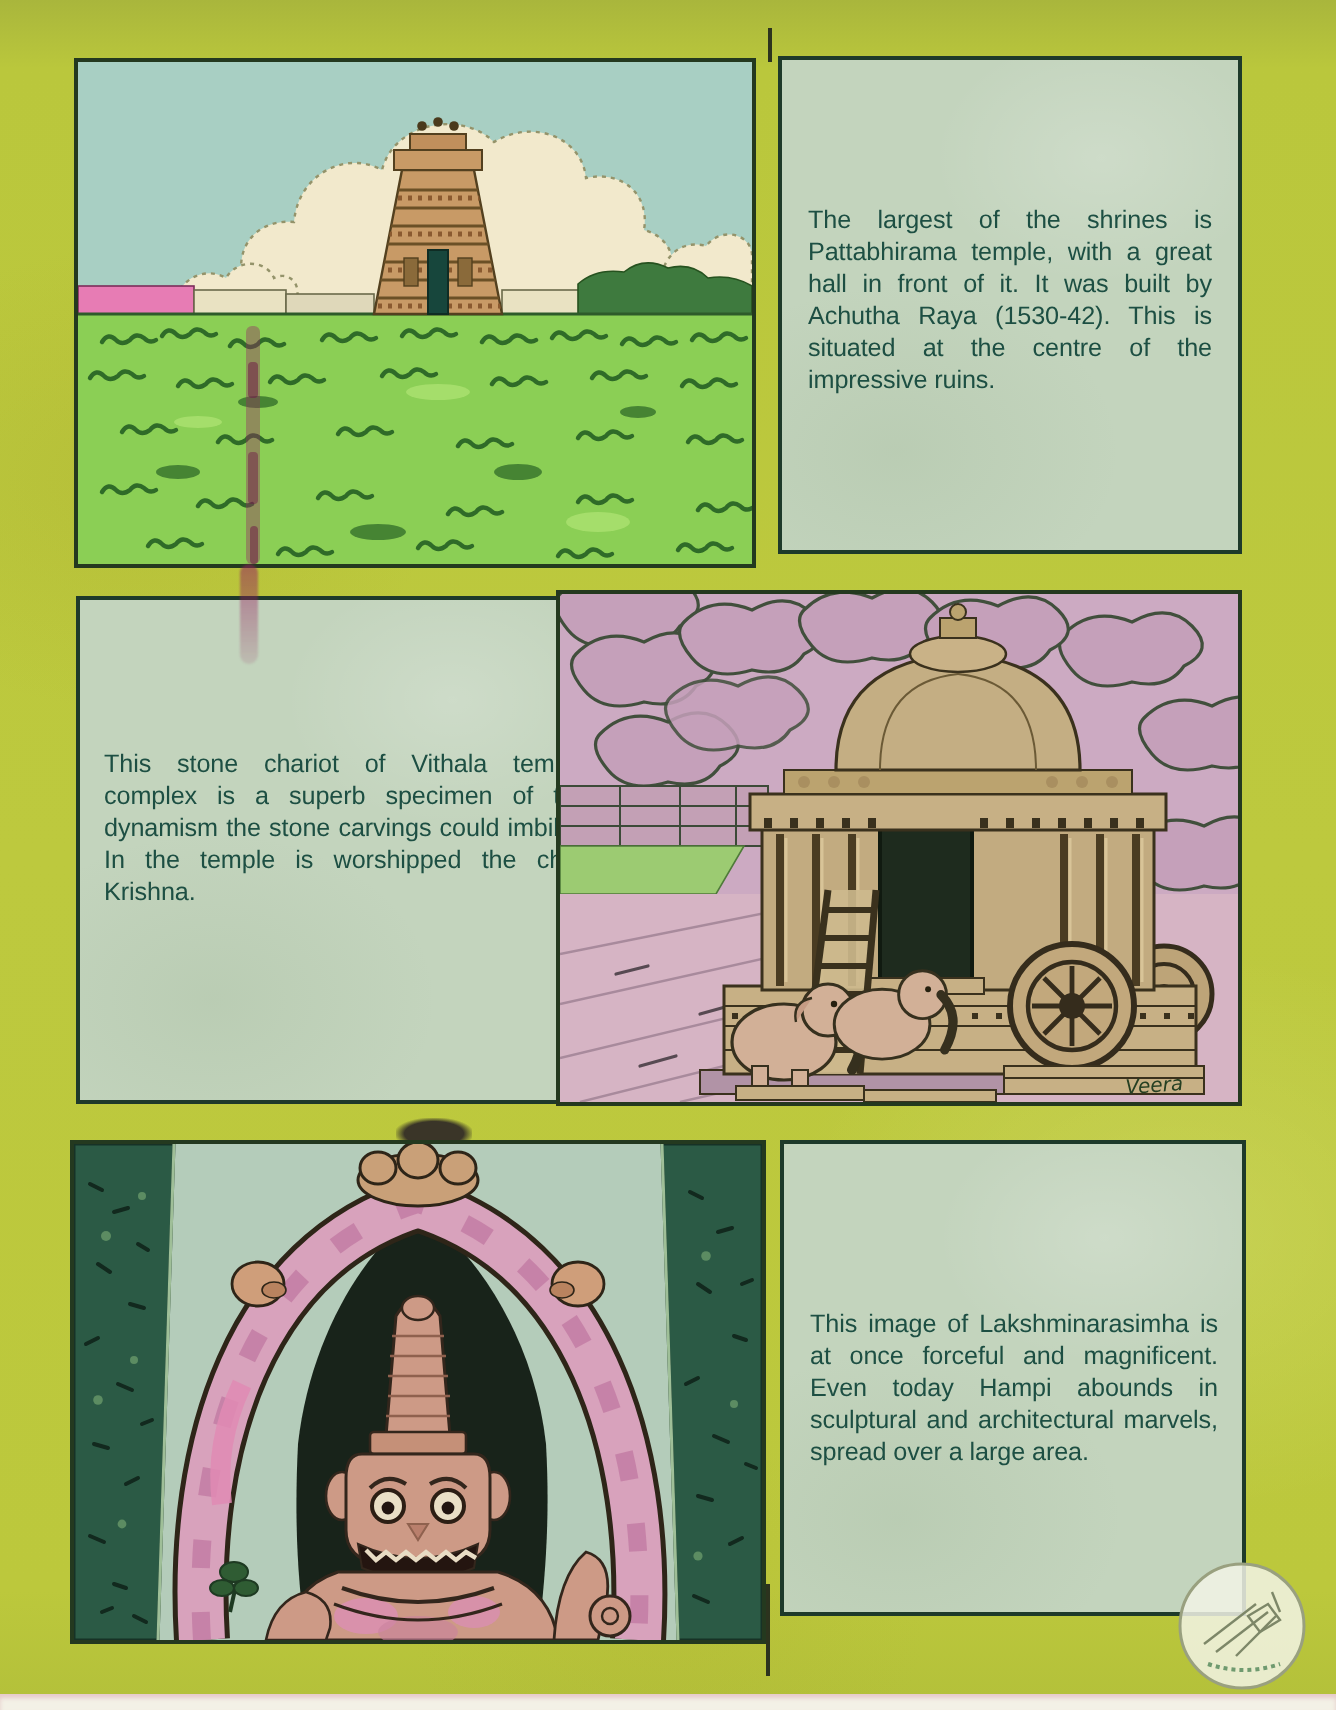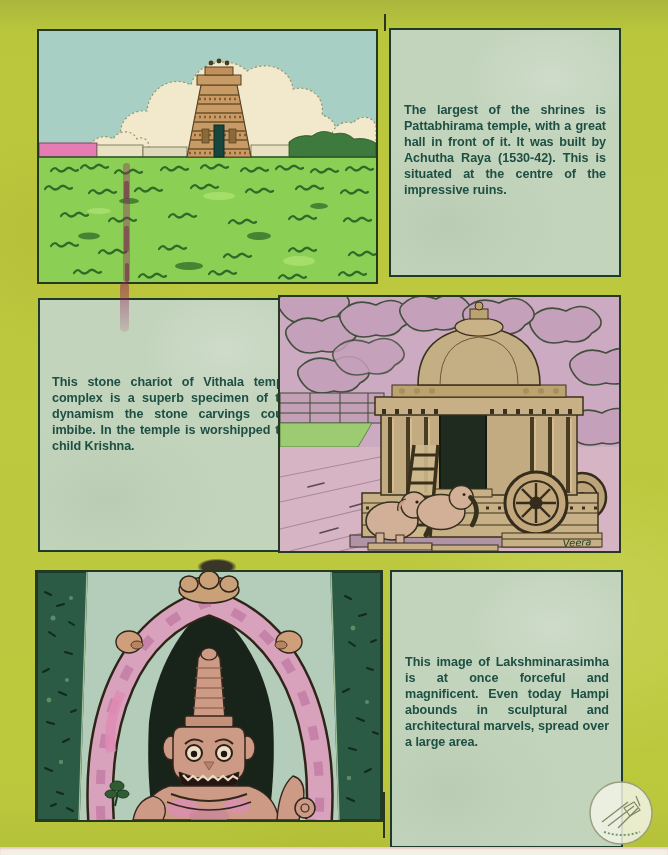--- a/index.html
+++ b/index.html
@@ -16,25 +16,25 @@
   .panel svg{display:block;width:100%;height:100%;}
   .textbox{
     position:absolute;border:2px solid #1e3a2a;box-sizing:border-box;
     background:
       radial-gradient(120px 90px at 70% 20%, rgba(255,255,255,.18), transparent 70%),
       radial-gradient(160px 120px at 25% 80%, rgba(120,150,110,.12), transparent 70%),
       #c3d4bd;
   }
   .textbox p{
     margin:0;color:#1d4f43;text-align:justify;
-    font-size:12.6px;line-height:16px;letter-spacing:-.05px;font-weight:700;
+    font-size:12.6px;line-height:16px;letter-spacing:-.05px;font-weight:400;
   }
   .box-a{left:389px;top:28px;width:232px;height:249px;padding:72px 13px 0 13px;}
   .box-b{left:38px;top:298px;width:270px;height:254px;padding:74px 12px 0 12px;}
-  .box-c{left:390px;top:570px;width:233px;height:278px;padding:82px 12px 0 13px;}
+  .box-c{left:390px;top:570px;width:233px;height:238px;padding:82px 12px 0 13px;}
   .panel-temple{left:37px;top:29px;width:341px;height:255px;}
   .panel-chariot{left:278px;top:295px;width:343px;height:258px;}
   .panel-narasimha{left:35px;top:570px;width:348px;height:252px;}
   .stain-margin{
     position:absolute;left:120px;top:282px;width:9px;height:50px;border-radius:5px;
     background:linear-gradient(180deg,rgba(150,30,95,.55),rgba(150,30,95,.12));
     filter:blur(.6px);
   }
   .tick{position:absolute;width:2px;background:#2c331e;}
   .tick-top{left:384px;top:14px;height:17px;}

